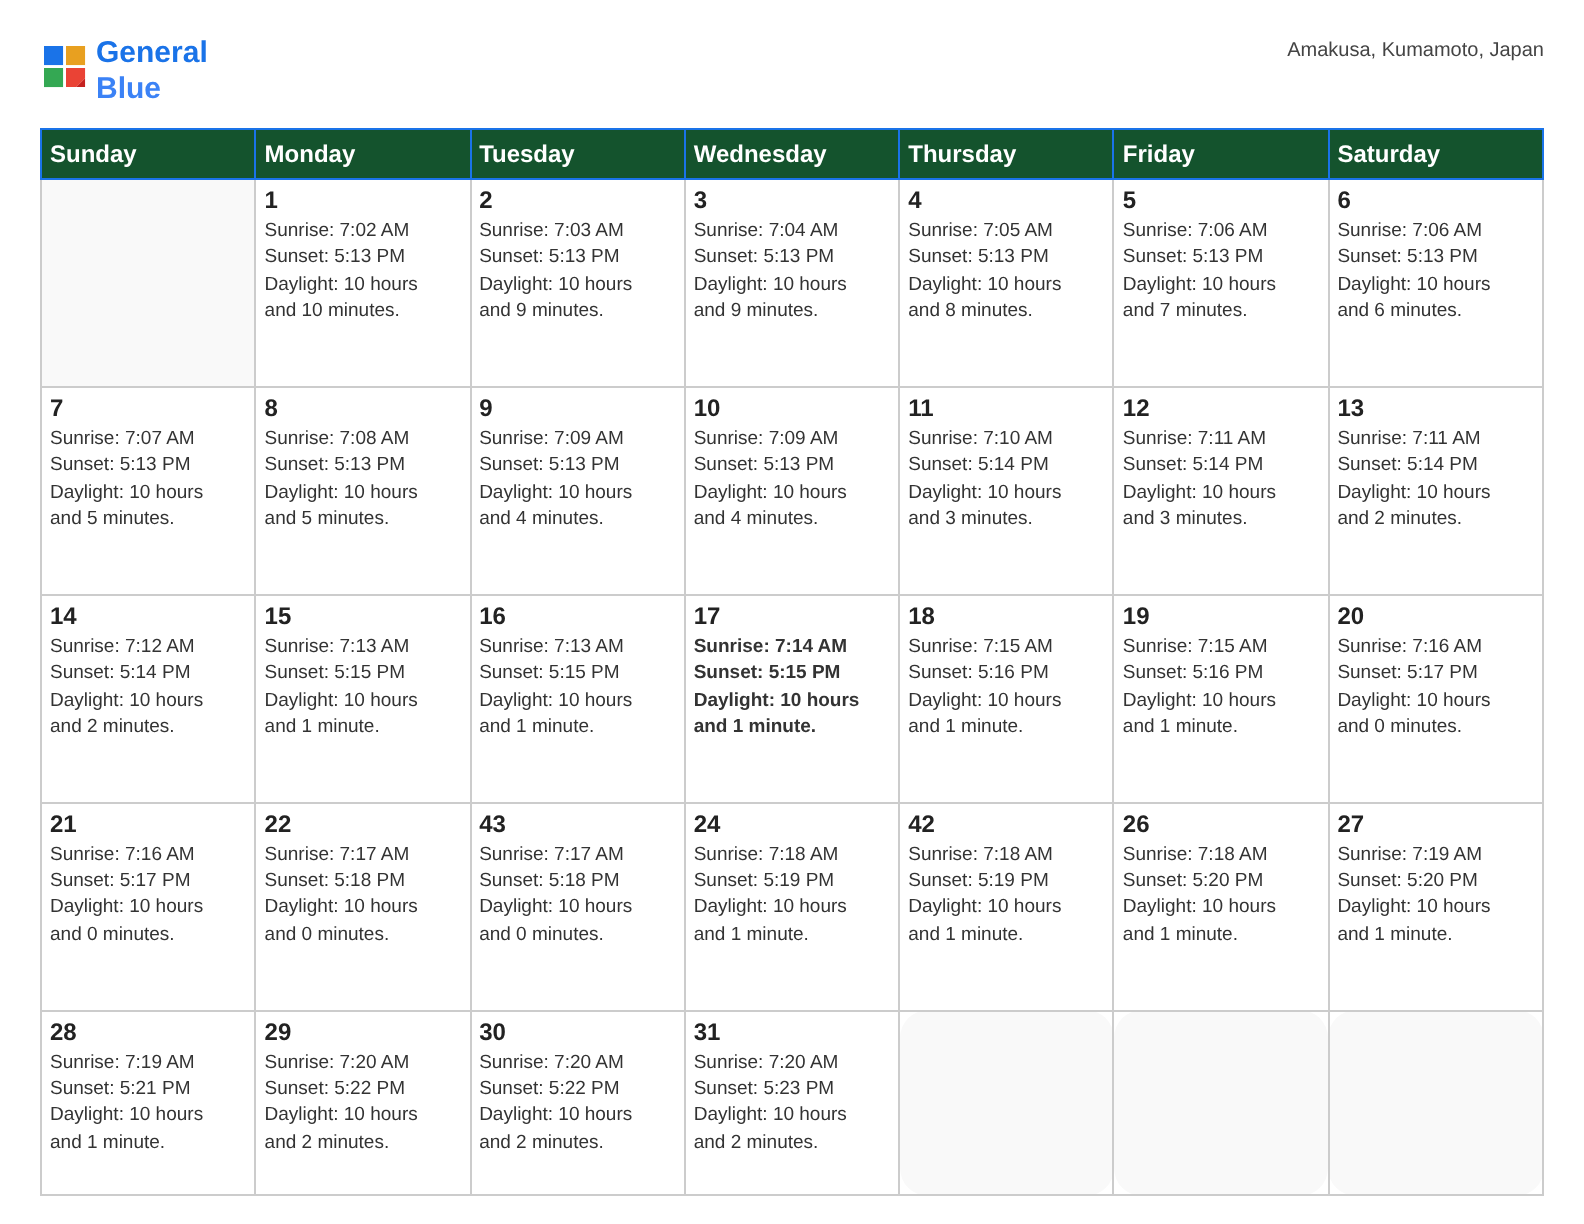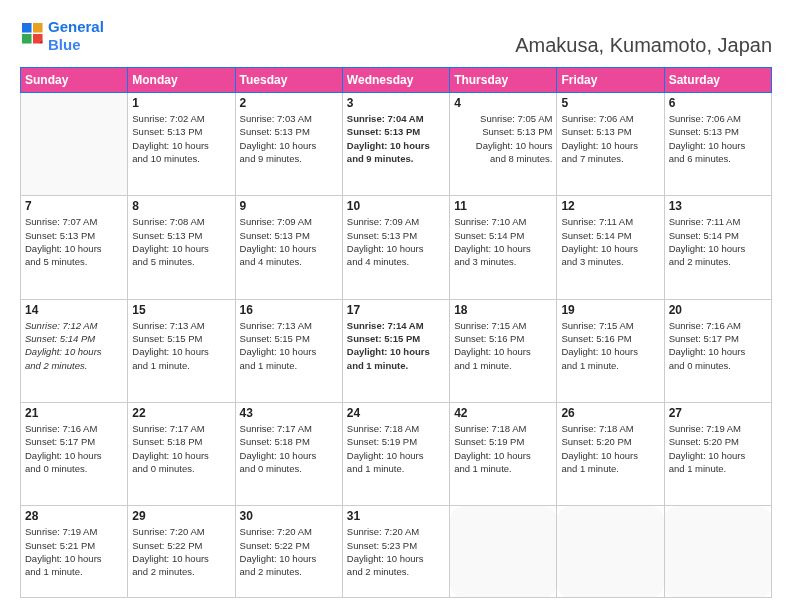--- a/index.html
+++ b/index.html
@@ -45,32 +45,32 @@
     .title-block {
       text-align: right;
     }
     .month-title {
       font-size: 30px;
       font-weight: 400;
       color: #222;
       line-height: 1.1;
     }
     .location {
-      font-size: 20px;
+      font-size: 10px;
       color: #444;
-      margin-top: 16px;
+      margin-top: 2px;
     }
     .calendar {
       width: 100%;
       border-collapse: collapse;
       flex: 1;
       table-layout: fixed;
     }
     .calendar th {
-      background: #ec4899;
+      background: #14532d;
       color: #fff;
       font-size: 12px;
       font-weight: 600;
       padding: 5px 4px;
       text-align: left;
       border: 1px solid #1a73e8;
     }
     .calendar td {
       border: 1px solid #ccc;
       vertical-align: top;
@@ -149,28 +149,28 @@
           </td>
           <td>
             <span class="day-num">2</span>
             <div class="day-info" style="white-space: pre-line;">Sunrise: 7:03 AM
 Sunset: 5:13 PM
 Daylight: 10 hours
 and 9 minutes.</div>
           </td>
           <td>
             <span class="day-num">3</span>
-            <div class="day-info" style="white-space: pre-line; font-weight: bold;">Sunrise: 7:04 AM
+            <div class="day-info" style="white-space: pre-line;">Sunrise: 7:04 AM
 Sunset: 5:13 PM
 Daylight: 10 hours
 and 9 minutes.</div>
           </td>
           <td>
             <span class="day-num">4</span>
-            <div class="day-info" style="white-space: pre-line; text-align: right;">Sunrise: 7:05 AM
+            <div class="day-info" style="white-space: pre-line;">Sunrise: 7:05 AM
 Sunset: 5:13 PM
 Daylight: 10 hours
 and 8 minutes.</div>
           </td>
           <td>
             <span class="day-num">5</span>
             <div class="day-info" style="white-space: pre-line;">Sunrise: 7:06 AM
 Sunset: 5:13 PM
 Daylight: 10 hours
 and 7 minutes.</div>
@@ -230,21 +230,21 @@
             <span class="day-num">13</span>
             <div class="day-info" style="white-space: pre-line;">Sunrise: 7:11 AM
 Sunset: 5:14 PM
 Daylight: 10 hours
 and 2 minutes.</div>
           </td>
         </tr>
         <tr>
           <td>
             <span class="day-num">14</span>
-            <div class="day-info" style="white-space: pre-line; font-style: italic;">Sunrise: 7:12 AM
+            <div class="day-info" style="white-space: pre-line;">Sunrise: 7:12 AM
 Sunset: 5:14 PM
 Daylight: 10 hours
 and 2 minutes.</div>
           </td>
           <td>
             <span class="day-num">15</span>
             <div class="day-info" style="white-space: pre-line;">Sunrise: 7:13 AM
 Sunset: 5:15 PM
 Daylight: 10 hours
 and 1 minute.</div>

